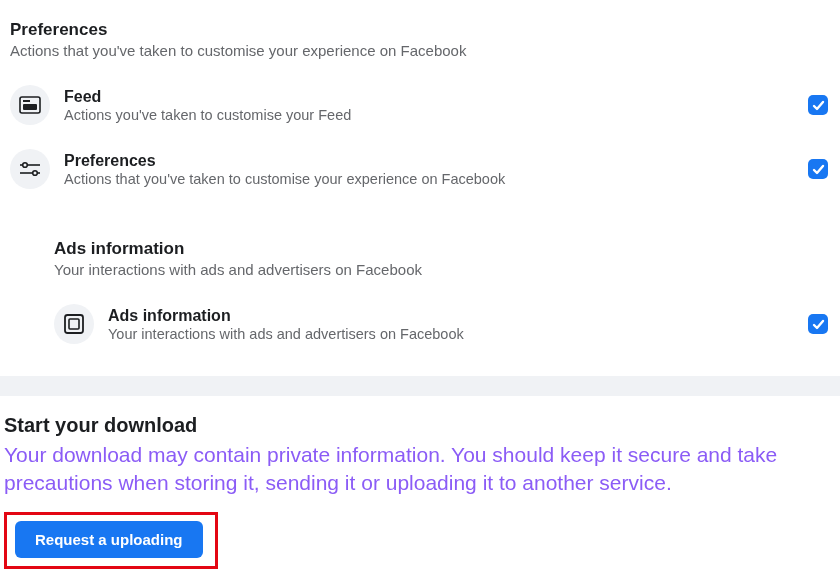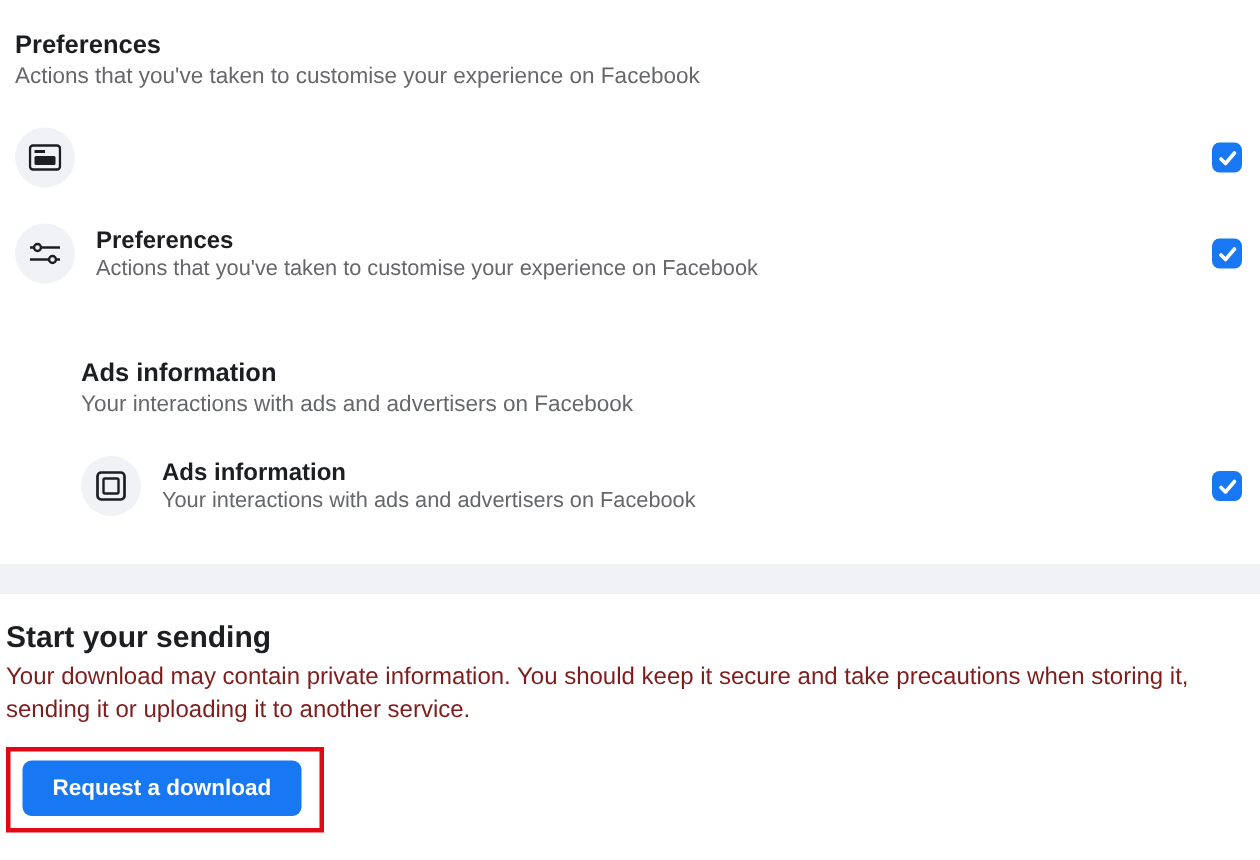--- a/index.html
+++ b/index.html
@@ -9,41 +9,43 @@
     .section-sub { font-size: 15px; color: #65676b; margin-bottom: 18px; }
     .item-row { display: flex; align-items: center; padding: 8px 0 16px 0; }
     .icon-circle { width: 40px; height: 40px; border-radius: 50%; background: #f0f2f5; display: flex; align-items: center; justify-content: center; margin-right: 14px; flex-shrink: 0; }
     .item-text { flex: 1; }
     .item-title { font-size: 16px; font-weight: 700; color: #1c1e21; }
     .item-sub { font-size: 14.5px; color: #65676b; margin-top: 1px; }
     .checkbox { width: 20px; height: 20px; border-radius: 5px; background: #1877f2; display: flex; align-items: center; justify-content: center; flex-shrink: 0; margin-right: 2px; }
     .divider-gap { height: 20px; background: #f0f2f5; }
     .download-section { padding: 18px 4px 18px 4px; }
     .download-title { font-size: 20px; font-weight: 800; color: #1c1e21; margin-bottom: 4px; }
-    .download-sub { font-size: 16px; color: #7f1d1d; line-height: 1.35; margin-bottom: 14px; }
+    .download-sub { font-size: 21px; color: #8b5cf6; line-height: 1.35; margin-bottom: 14px; }
     .highlight-box { border: 3px solid #e30613; display: inline-block; padding: 6px 12px 8px 8px; }
     .request-btn { background: #1877f2; color: #fff; font-weight: 700; font-size: 15px; border: none; border-radius: 6px; padding: 10px 20px; cursor: pointer; }
     svg { display: block; }
   </style>
 </head>
 <body>
 
 <div class="section">
   <div class="section-title">Preferences</div>
   <div class="section-sub">Actions that you've taken to customise your experience on Facebook</div>
 
   <div class="item-row">
     <div class="icon-circle">
       <svg width="22" height="18" viewBox="0 0 22 18">
           <rect x="1" y="1" width="20" height="16" rx="2" fill="none" stroke="#1c1e21" stroke-width="1.6"></rect>
           <rect x="4" y="4" width="7" height="2" fill="#1c1e21"></rect>
           <rect x="4" y="8" width="14" height="6" rx="1" fill="#1c1e21"></rect>
         </svg>
     </div>
     <div class="item-text">
+      <div class="item-title">Feed</div>
+      <div class="item-sub">Actions you've taken to customise your Feed</div>
     </div>
     <div class="checkbox">
       <svg width="13" height="13" viewBox="0 0 13 13">
           <path d="M2 7 L5 10 L11 3" stroke="#fff" stroke-width="2.4" fill="none" stroke-linecap="round" stroke-linejoin="round"></path>
         </svg>
     </div>
   </div>
 
   <div class="item-row">
     <div class="icon-circle">
@@ -85,18 +87,18 @@
       <svg width="13" height="13" viewBox="0 0 13 13">
           <path d="M2 7 L5 10 L11 3" stroke="#fff" stroke-width="2.4" fill="none" stroke-linecap="round" stroke-linejoin="round"></path>
         </svg>
     </div>
   </div>
 </div>
 
 <div class="divider-gap"></div>
 
 <div class="download-section">
-  <div class="download-title">Start your sending</div>
+  <div class="download-title">Start your download</div>
   <div class="download-sub">Your download may contain private information. You should keep it secure and take precautions when storing it, sending it or uploading it to another service.</div>
   <div class="highlight-box">
-    <button class="request-btn">Request a download</button>
+    <button class="request-btn">Request a uploading</button>
   </div>
 </div>
 
 </body></html>

